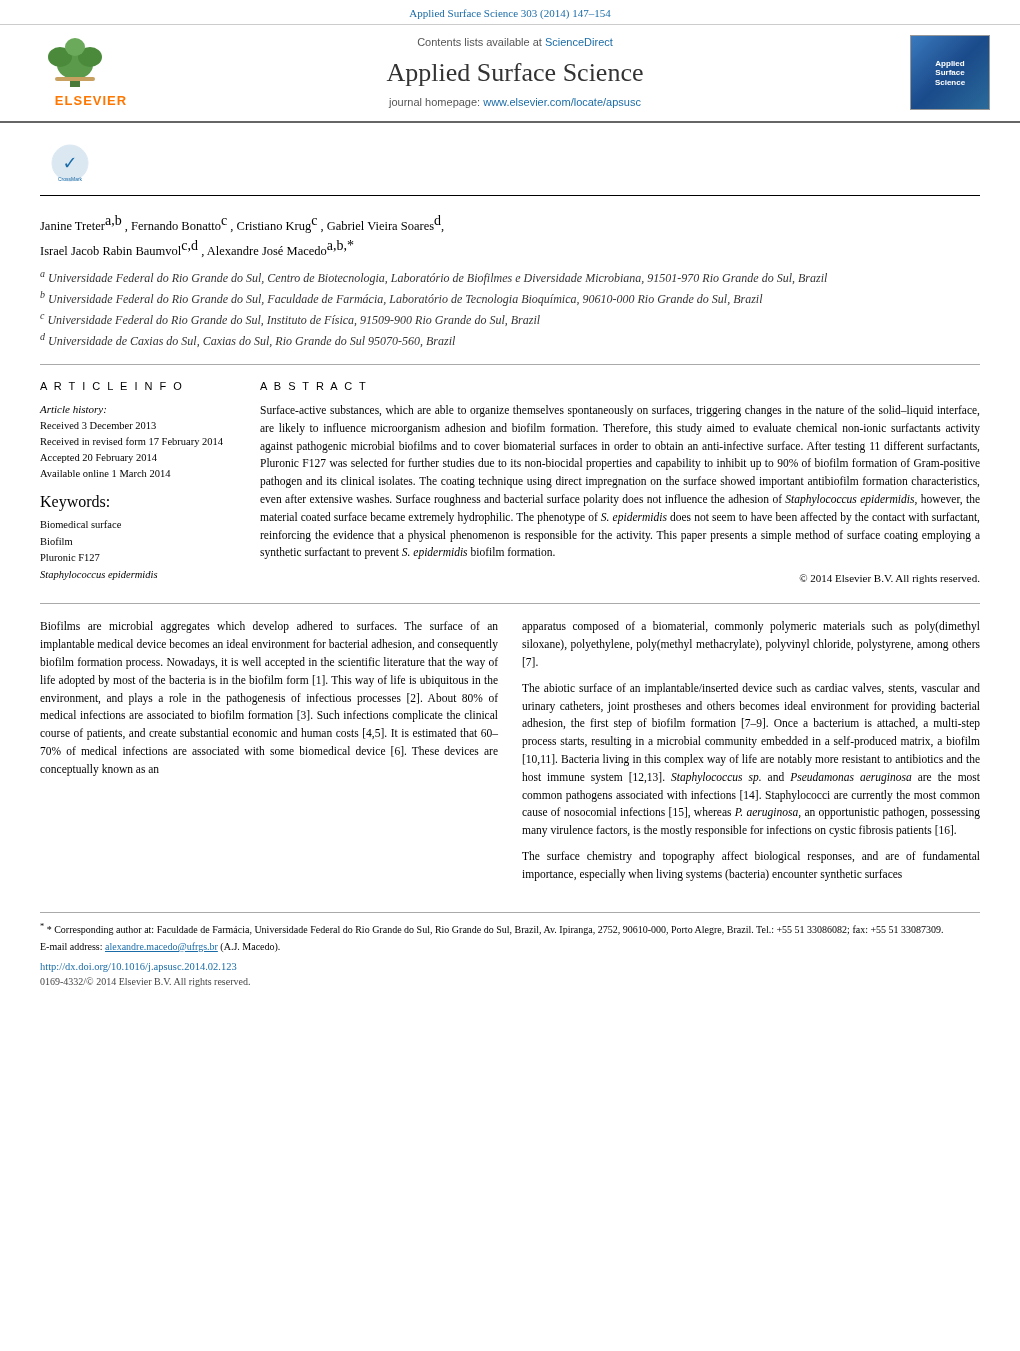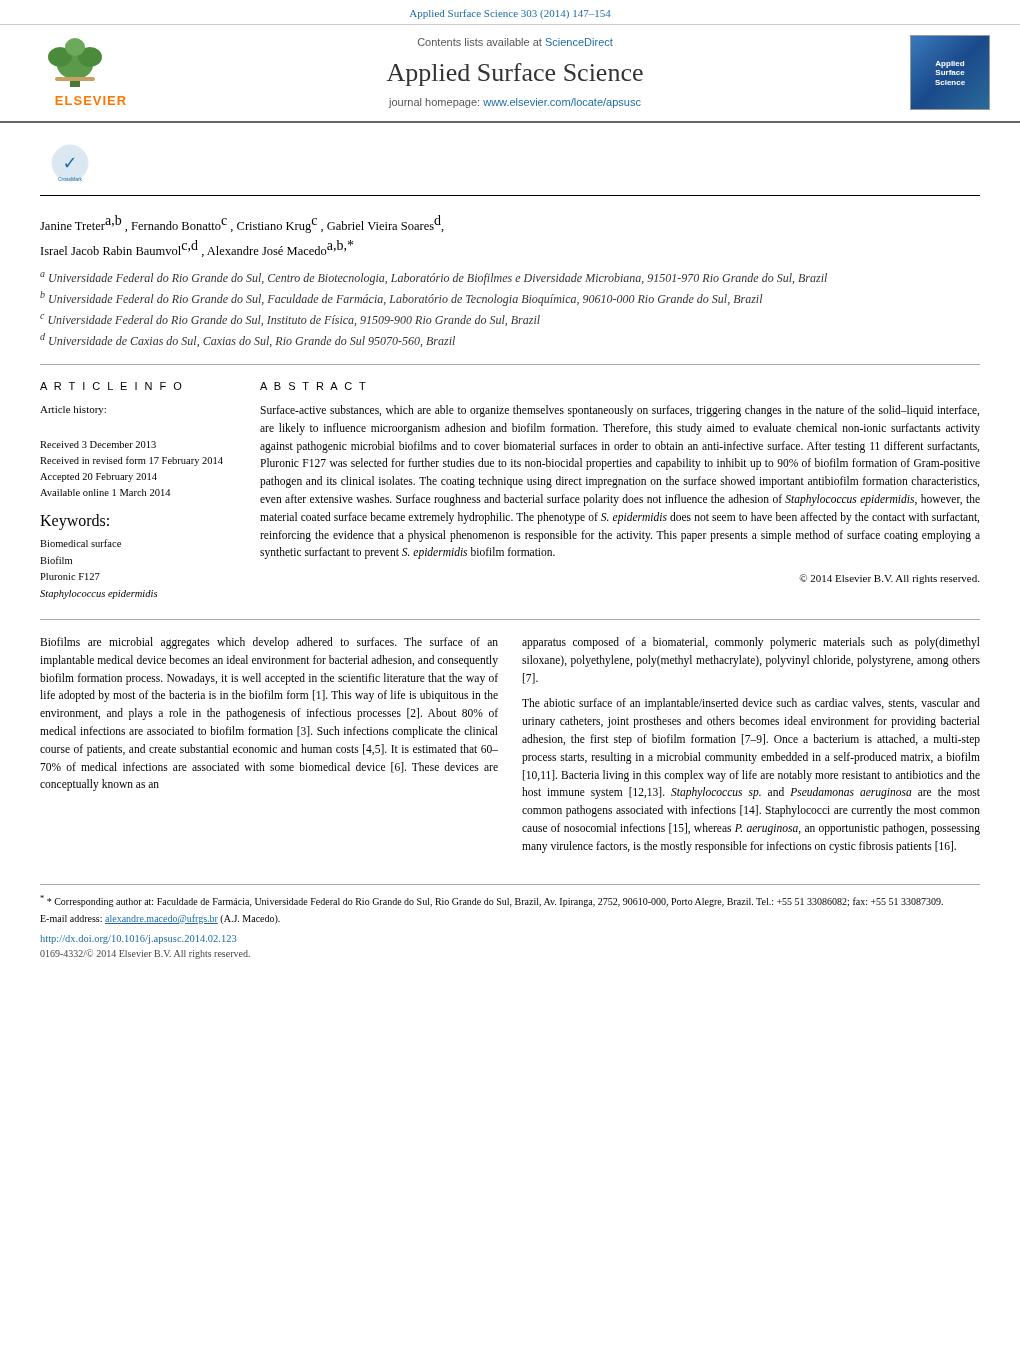--- a/index.html
+++ b/index.html
@@ -194,22 +194,23 @@
       text-transform: uppercase;
       color: #000;
       margin-bottom: 8px;
       font-weight: normal;
     }
 
     .article-history {
       margin-bottom: 10px;
     }
     .history-title {
-      font-size: 11px;
-      margin-bottom: 20px;
+      font-style: italic;
+      font-size: 11px;
+      margin-bottom: 1px;
     }
     .history-item {
       font-size: 10.5px;
       line-height: 1.5;
     }
 
     .keywords-section {
       margin-top: 10px;
     }
     .keyword-title {
@@ -411,20 +412,23 @@
           </p>
         </div>
 
         <div class="body-col">
           <p>
             apparatus composed of a biomaterial, commonly polymeric materials such as poly(dimethyl siloxane), polyethylene, poly(methyl methacrylate), polyvinyl chloride, polystyrene, among others [7].
           </p>
           <p>
             The abiotic surface of an implantable/inserted device such as cardiac valves, stents, vascular and urinary catheters, joint prostheses and others becomes ideal environment for providing bacterial adhesion, the first step of biofilm formation [7–9]. Once a bacterium is attached, a multi-step process starts, resulting in a microbial community embedded in a self-produced matrix, a biofilm [10,11]. Bacteria living in this complex way of life are notably more resistant to antibiotics and the host immune system [12,13]. <em>Staphylococcus sp.</em> and <em>Pseudamonas aeruginosa</em> are the most common pathogens associated with infections [14]. Staphylococci are currently the most common cause of nosocomial infections [15], whereas <em>P. aeruginosa</em>, an opportunistic pathogen, possessing many virulence factors, is the mostly responsible for infections on cystic fibrosis patients [16].
           </p>
+          <p>
+            The surface chemistry and topography affect biological responses, and are of fundamental importance, especially when living systems (bacteria) encounter synthetic surfaces
+          </p>
         </div>
 
       </div>
     </div>
 
     <div class="footnote-area">
       <div class="footnote-star">
         <sup>*</sup> <span>* Corresponding author at: Faculdade de Farmácia, Universidade Federal do Rio Grande do Sul, Rio Grande do Sul, Brazil, Av. Ipiranga, 2752, 90610-000, Porto Alegre, Brazil. Tel.: +55 51 33086082; fax: +55 51 33087309.</span>
       </div>
       <div style="font-size:10px; margin-top:3px;">

